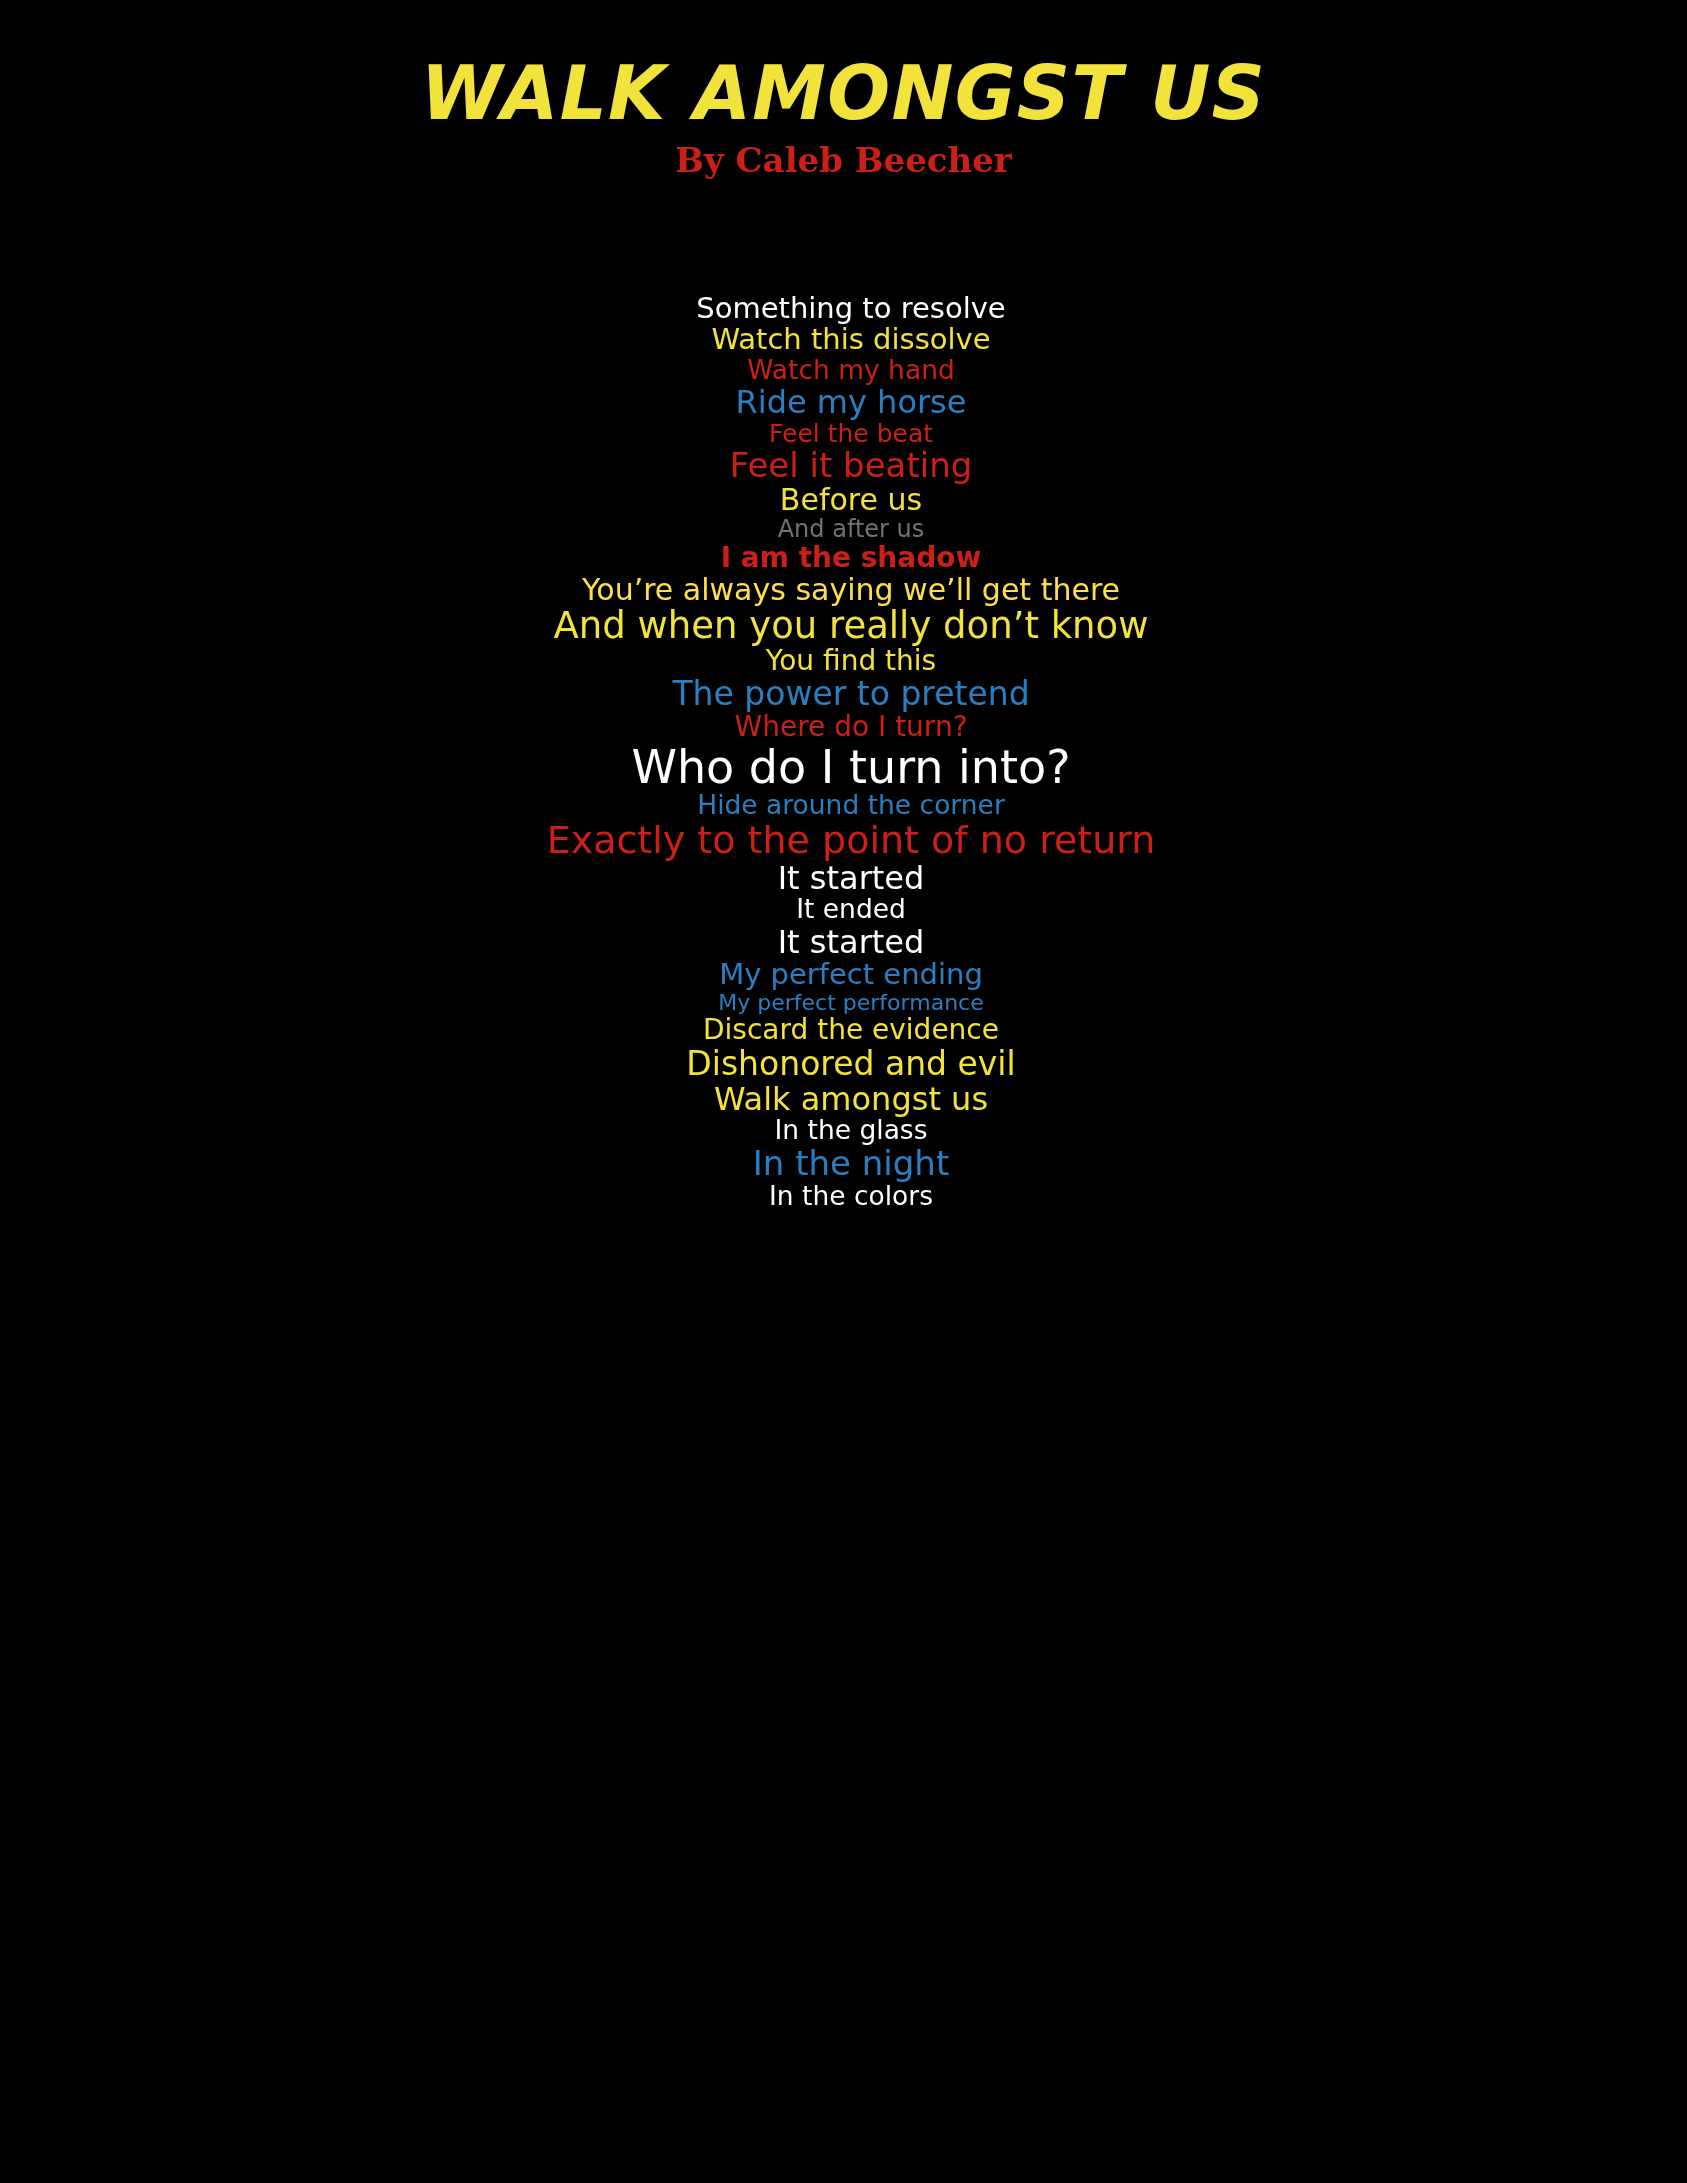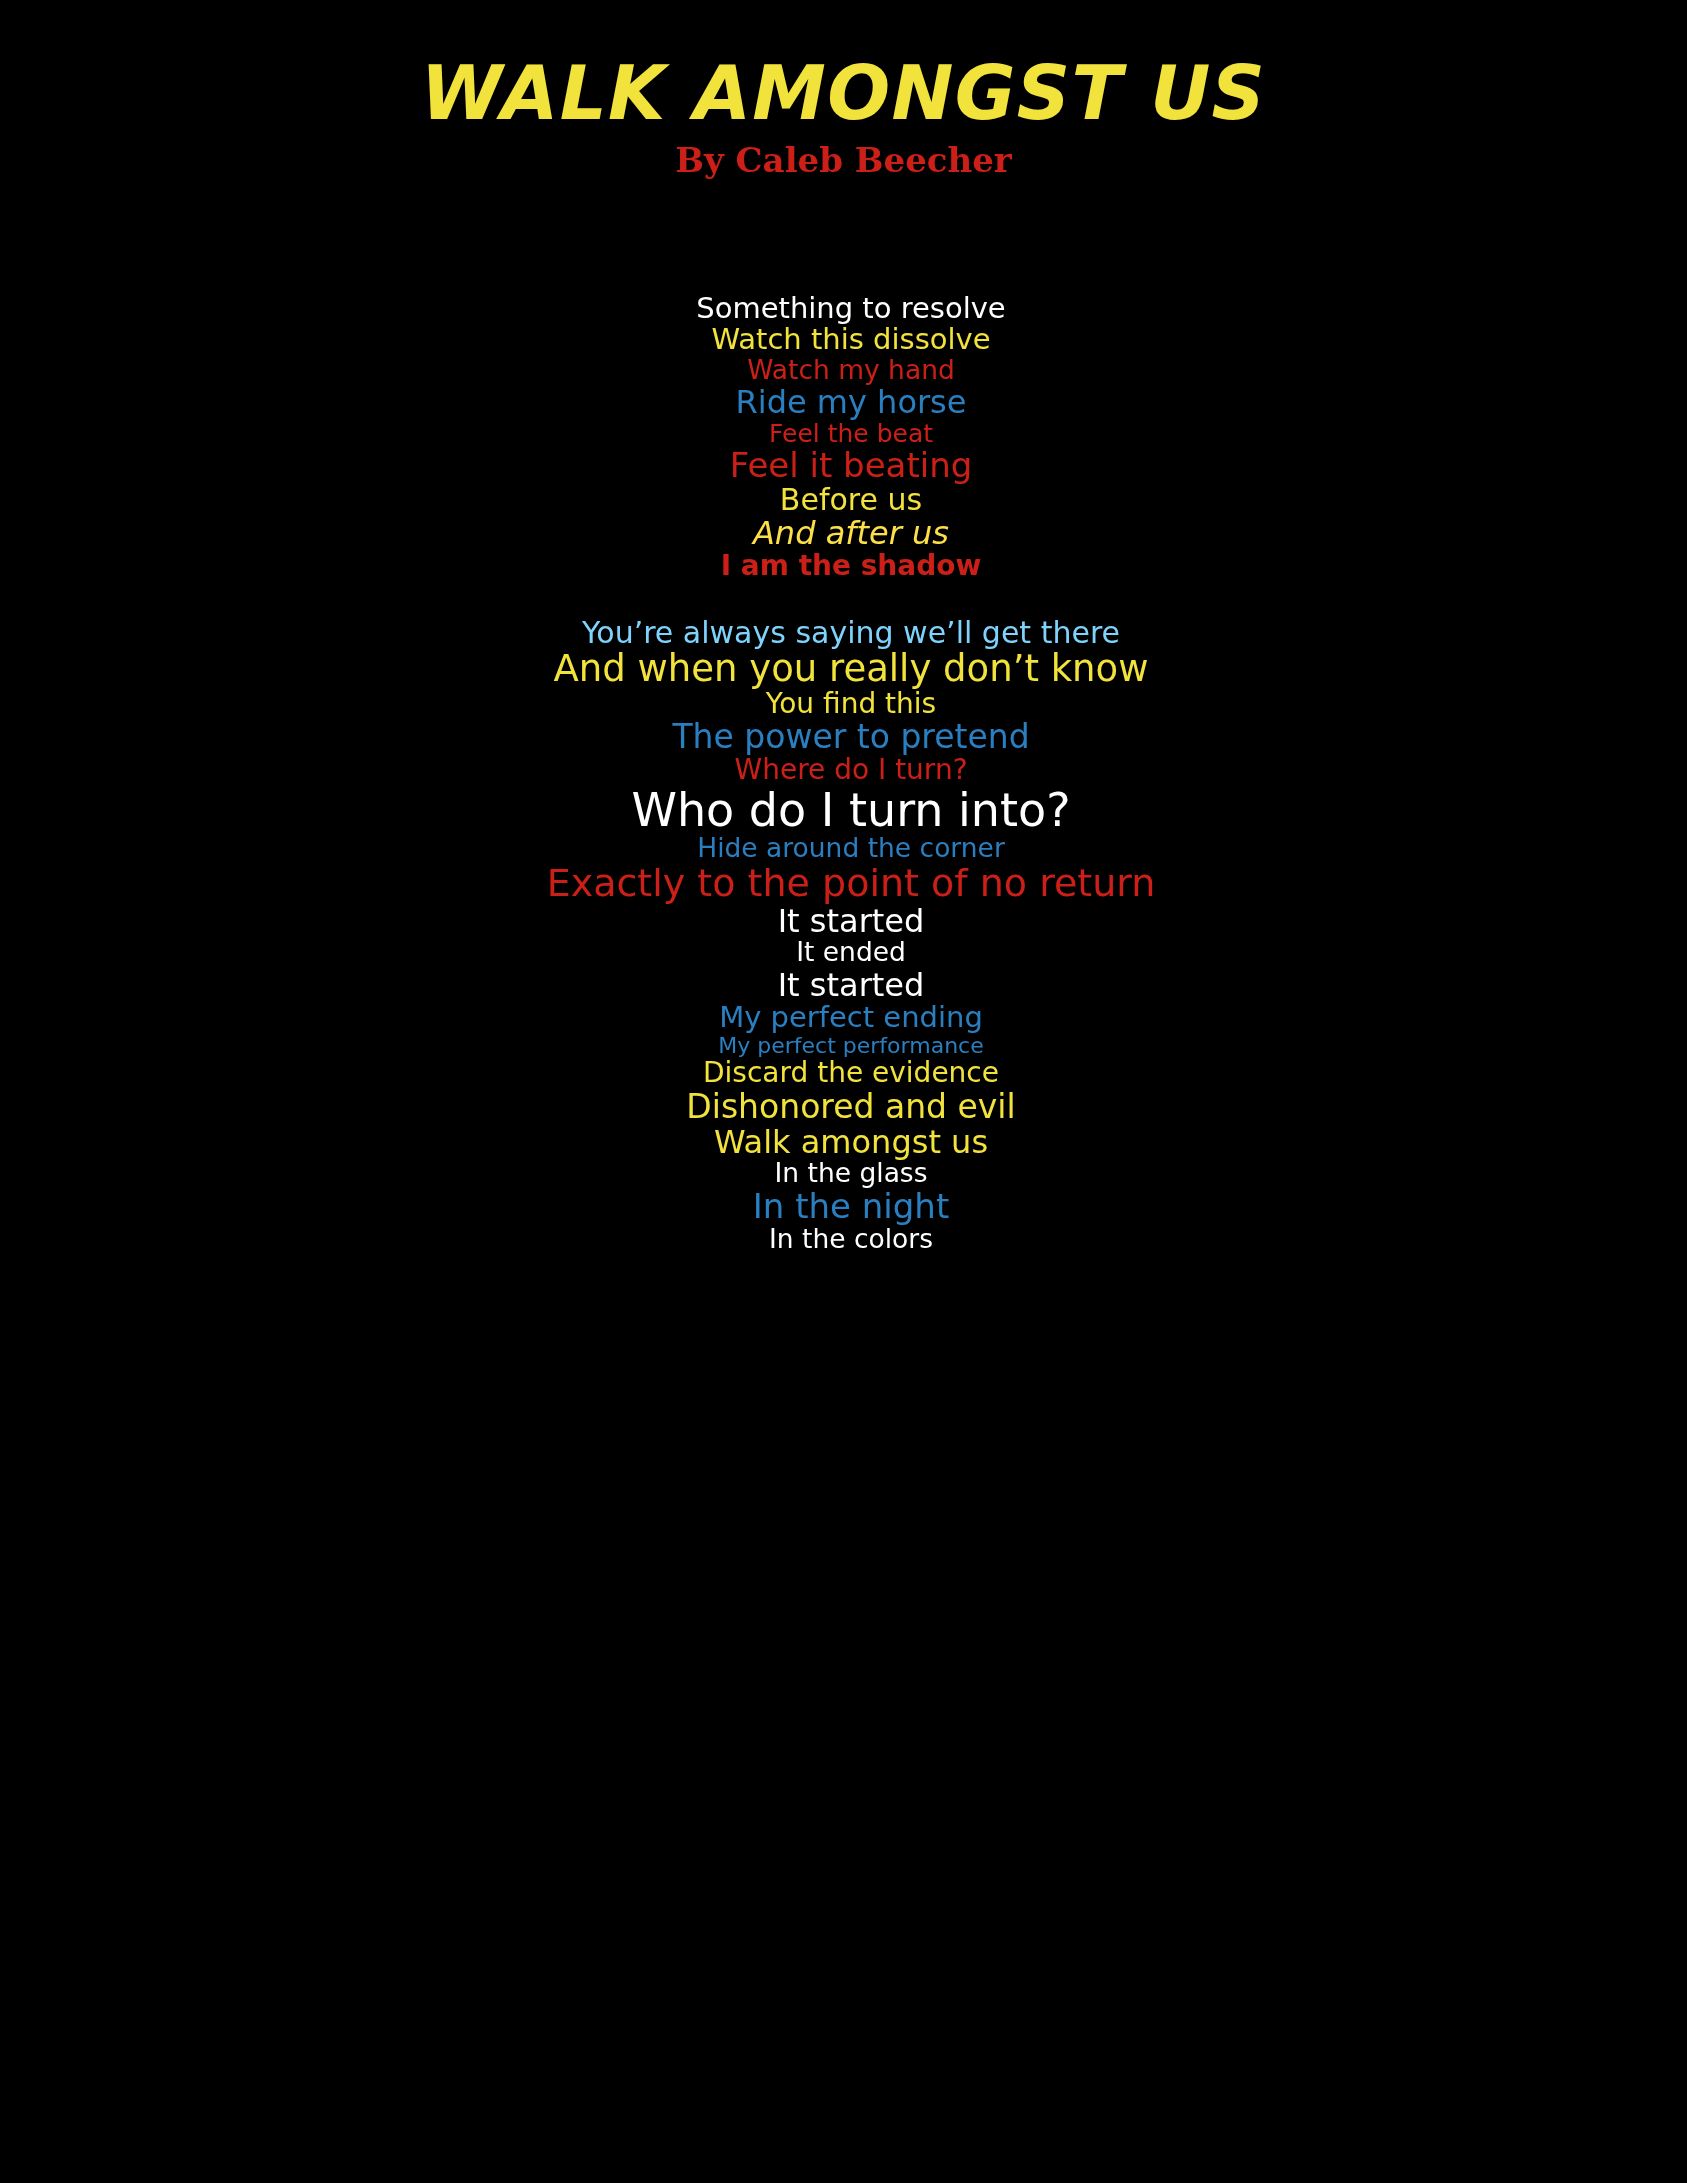--- a/index.html
+++ b/index.html
@@ -66,23 +66,23 @@
   <div class="byline">By Caleb Beecher</div>
 
   <div class="poem">
       <div class="line" style="color: rgb(255, 255, 255); font-size: 29px;">Something to resolve</div>
       <div class="line" style="color: rgb(242, 227, 60); font-size: 29px;">Watch this dissolve</div>
       <div class="line" style="color: rgb(204, 31, 23); font-size: 26.5px;">Watch my hand</div>
       <div class="line" style="color: rgb(42, 127, 193); font-size: 32px;">Ride my horse</div>
       <div class="line" style="color: rgb(204, 31, 23); font-size: 25px;">Feel the beat</div>
       <div class="line" style="color: rgb(204, 31, 23); font-size: 34px;">Feel it beating</div>
       <div class="line" style="color: rgb(242, 227, 60); font-size: 30px;">Before us</div>
-      <div class="line" style="color: #fde047; font-size: 32px; font-style: italic;">And after us</div>
+      <div class="line" style="color: #737373; font-size: 24px;">And after us</div>
       <div class="line" style="color: rgb(204, 31, 23); font-size: 28px; font-weight: bold;">I am the shadow</div>
-      <div class="line" style="color: #7dd3fc; font-size: 30px; margin-top: 35px;">You’re always saying we’ll get there</div>
+      <div class="line" style="color: #fde047; font-size: 30px;">You’re always saying we’ll get there</div>
       <div class="line" style="color: rgb(242, 227, 60); font-size: 37px;">And when you really don’t know</div>
       <div class="line" style="color: rgb(242, 227, 60); font-size: 28px;">You find this</div>
       <div class="line" style="color: rgb(42, 127, 193); font-size: 33px;">The power to pretend</div>
       <div class="line" style="color: rgb(204, 31, 23); font-size: 28px;">Where do I turn?</div>
       <div class="line" style="color: rgb(255, 255, 255); font-size: 46px;">Who do I turn into?</div>
       <div class="line" style="color: rgb(42, 127, 193); font-size: 26.5px;">Hide around the corner</div>
       <div class="line" style="color: rgb(204, 31, 23); font-size: 38px;">Exactly to the point of no return</div>
       <div class="line" style="color: rgb(255, 255, 255); font-size: 32px;">It started</div>
       <div class="line" style="color: rgb(255, 255, 255); font-size: 26.5px;">It ended</div>
       <div class="line" style="color: rgb(255, 255, 255); font-size: 32px;">It started</div>

